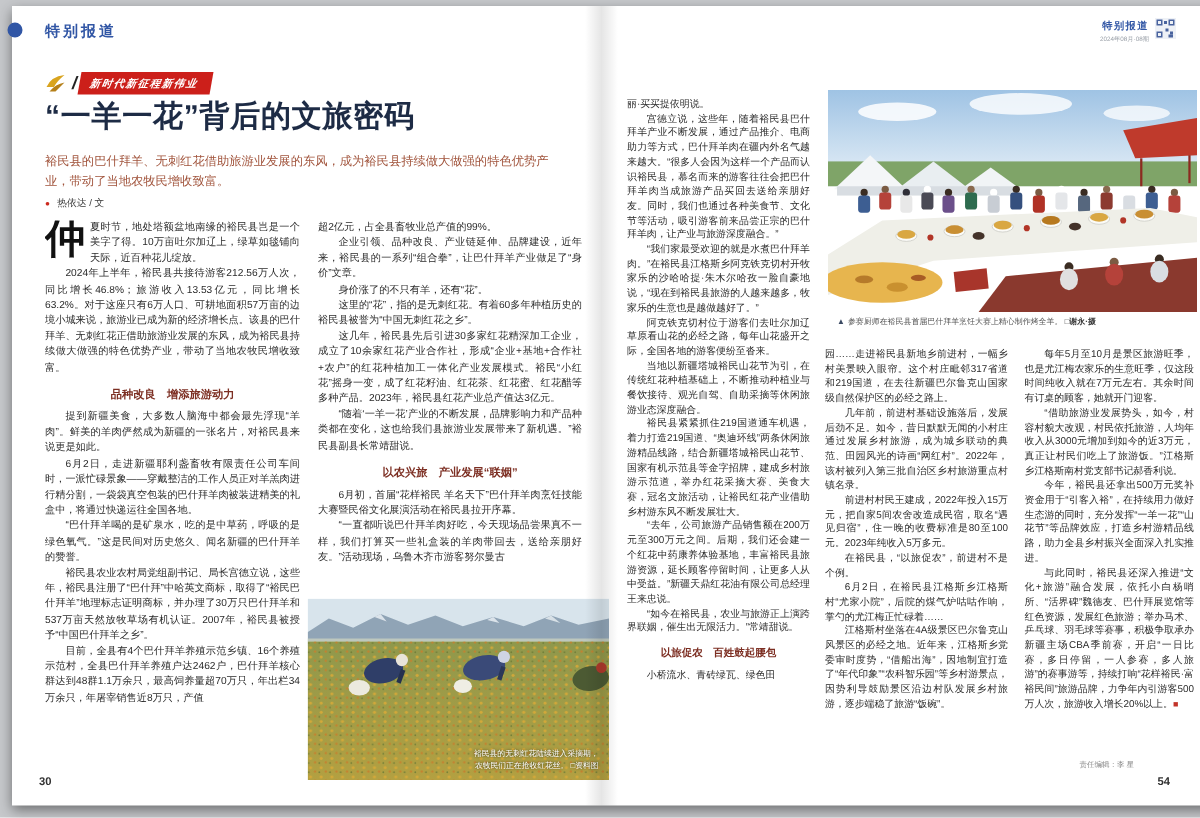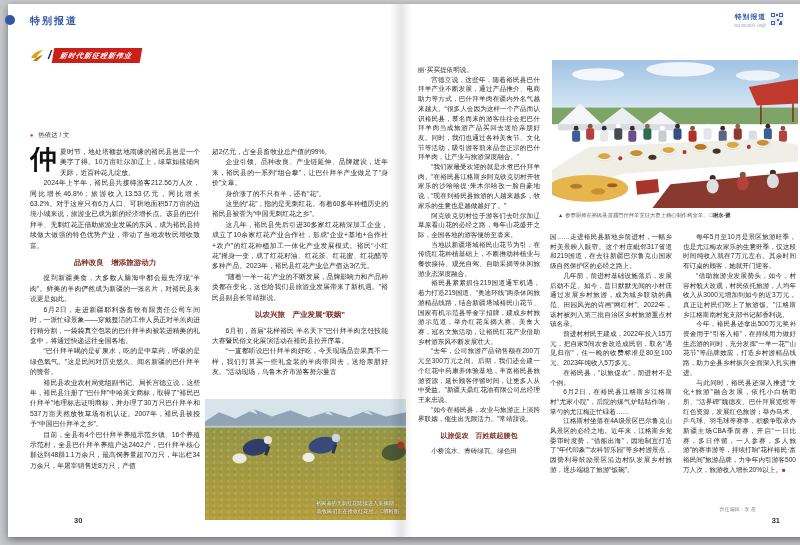--- a/index.html
+++ b/index.html
@@ -83,21 +83,21 @@
   .banquet-caption .cap-mark{color:#3b4a63;margin-right:2px;}
   .banquet-caption .cap-credit{color:#333;font-weight:bold;}
   
   .issue-badge{position:absolute;right:8px;top:8px;display:flex;align-items:flex-start;}
   .issue-badge .txt{text-align:right;margin-right:4px;}
   .issue-badge .t1{font-size:6.8px;font-weight:bold;color:#3156a5;letter-spacing:1px;}
   .issue-badge .t2{font-size:4.2px;color:#9aa0a8;margin-top:1px;}
   .qr{width:14px;height:14px;}
   
   .pagenum{position:absolute;font-size:7.5px;font-weight:bold;color:#333;}
-  .pagenum-left{left:18px;top:512px;margin-left:48px;}
+  .pagenum-left{left:18px;top:512px;}
   .pagenum-right{right:12px;top:512px;}
   .editor-credit{position:absolute;right:36px;top:502px;font-size:5px;color:#888;}
 </style>
 </head>
 <body>
 
 <div class="spread">
 
   <div class="page page-left">
 
@@ -106,20 +106,22 @@
 
     <div class="kicker-row">
       <svg width="14" height="13" viewBox="0 0 14 13">
         <path d="M1 9 Q4 2 13 1 Q8 5 6 9 Z" fill="#d9a41f"></path>
         <path d="M3 12 Q7 7 13 6 Q9 10 7 12 Z" fill="#b5801a"></path>
       </svg>
       <span class="kicker-slash">/</span>
       <span class="kicker-box"><span>新时代新征程新伟业</span></span>
     </div>
 
+    <h1 class="main-title">“一羊一花”背后的文旅密码</h1>
+    <p class="deck">裕民县的巴什拜羊、无刺红花借助旅游业发展的东风，成为裕民县持续做大做强的特色优势产业，带动了当地农牧民增收致富。</p>
     <div class="byline">
       <span class="by-dot">●</span>
       <span>热依达 / 文</span>
     </div>
 
     <div class="col col-l1">
       <p class="lead"><span class="dropcap">仲</span><span>夏时节，地处塔额盆地南缘的裕民县岂是一个美字了得。10万亩吐尔加辽上，绿草如毯铺向天际，近百种花儿绽放。</span></p>
       <p>2024年上半年，裕民县共接待游客212.56万人次，同比增长46.8%；旅游收入13.53亿元，同比增长63.2%。对于这座只有6万人口、可耕地面积57万亩的边境小城来说，旅游业已成为新的经济增长点。该县的巴什拜羊、无刺红花正借助旅游业发展的东风，成为裕民县持续做大做强的特色优势产业，带动了当地农牧民增收致富。</p>
       <h3 class="xhead">品种改良　增添旅游动力</h3>
       <p>提到新疆美食，大多数人脑海中都会最先浮现“羊肉”。鲜美的羊肉俨然成为新疆的一张名片，对裕民县来说更是如此。</p>
@@ -326,17 +328,17 @@
     </div>
 
     <div class="col col-r3">
       <p>每年5月至10月是景区旅游旺季，也是尤江梅农家乐的生意旺季，仅这段时间纯收入就在7万元左右。其余时间有订桌的顾客，她就开门迎客。</p>
       <p>“借助旅游业发展势头，如今，村容村貌大改观，村民依托旅游，人均年收入从3000元增加到如今的近3万元，真正让村民们吃上了旅游饭。”江格斯乡江格斯南村党支部书记郝香利说。</p>
       <p>今年，裕民县还拿出500万元奖补资金用于“引客入裕”，在持续用力做好生态游的同时，充分发挥“一羊一花”“山花节”等品牌效应，打造乡村游精品线路，助力全县乡村振兴全面深入扎实推进。</p>
       <p><span>与此同时，裕民县还深入推进“文化+旅游”融合发展，依托小白杨哨所、“活界碑”魏德友、巴什拜展览馆等红色资源，发展红色旅游；举办马术、乒乓球、羽毛球等赛事，积极争取承办新疆主场CBA季前赛，开启“一日比赛，多日停留，一人参赛，多人旅游”的赛事游等，持续打响“花样裕民·富裕民间”旅游品牌，力争年内引游客500万人次，旅游收入增长20%以上。</span><span class="endmark">■</span></p>
     </div>
 
     <div class="editor-credit">责任编辑：李 星</div>
-    <div class="pagenum pagenum-right">31</div>
+    <div class="pagenum pagenum-right">54</div>
   </div>
 
   <div class="gutter"></div>
 </div>
 
 </body></html>

